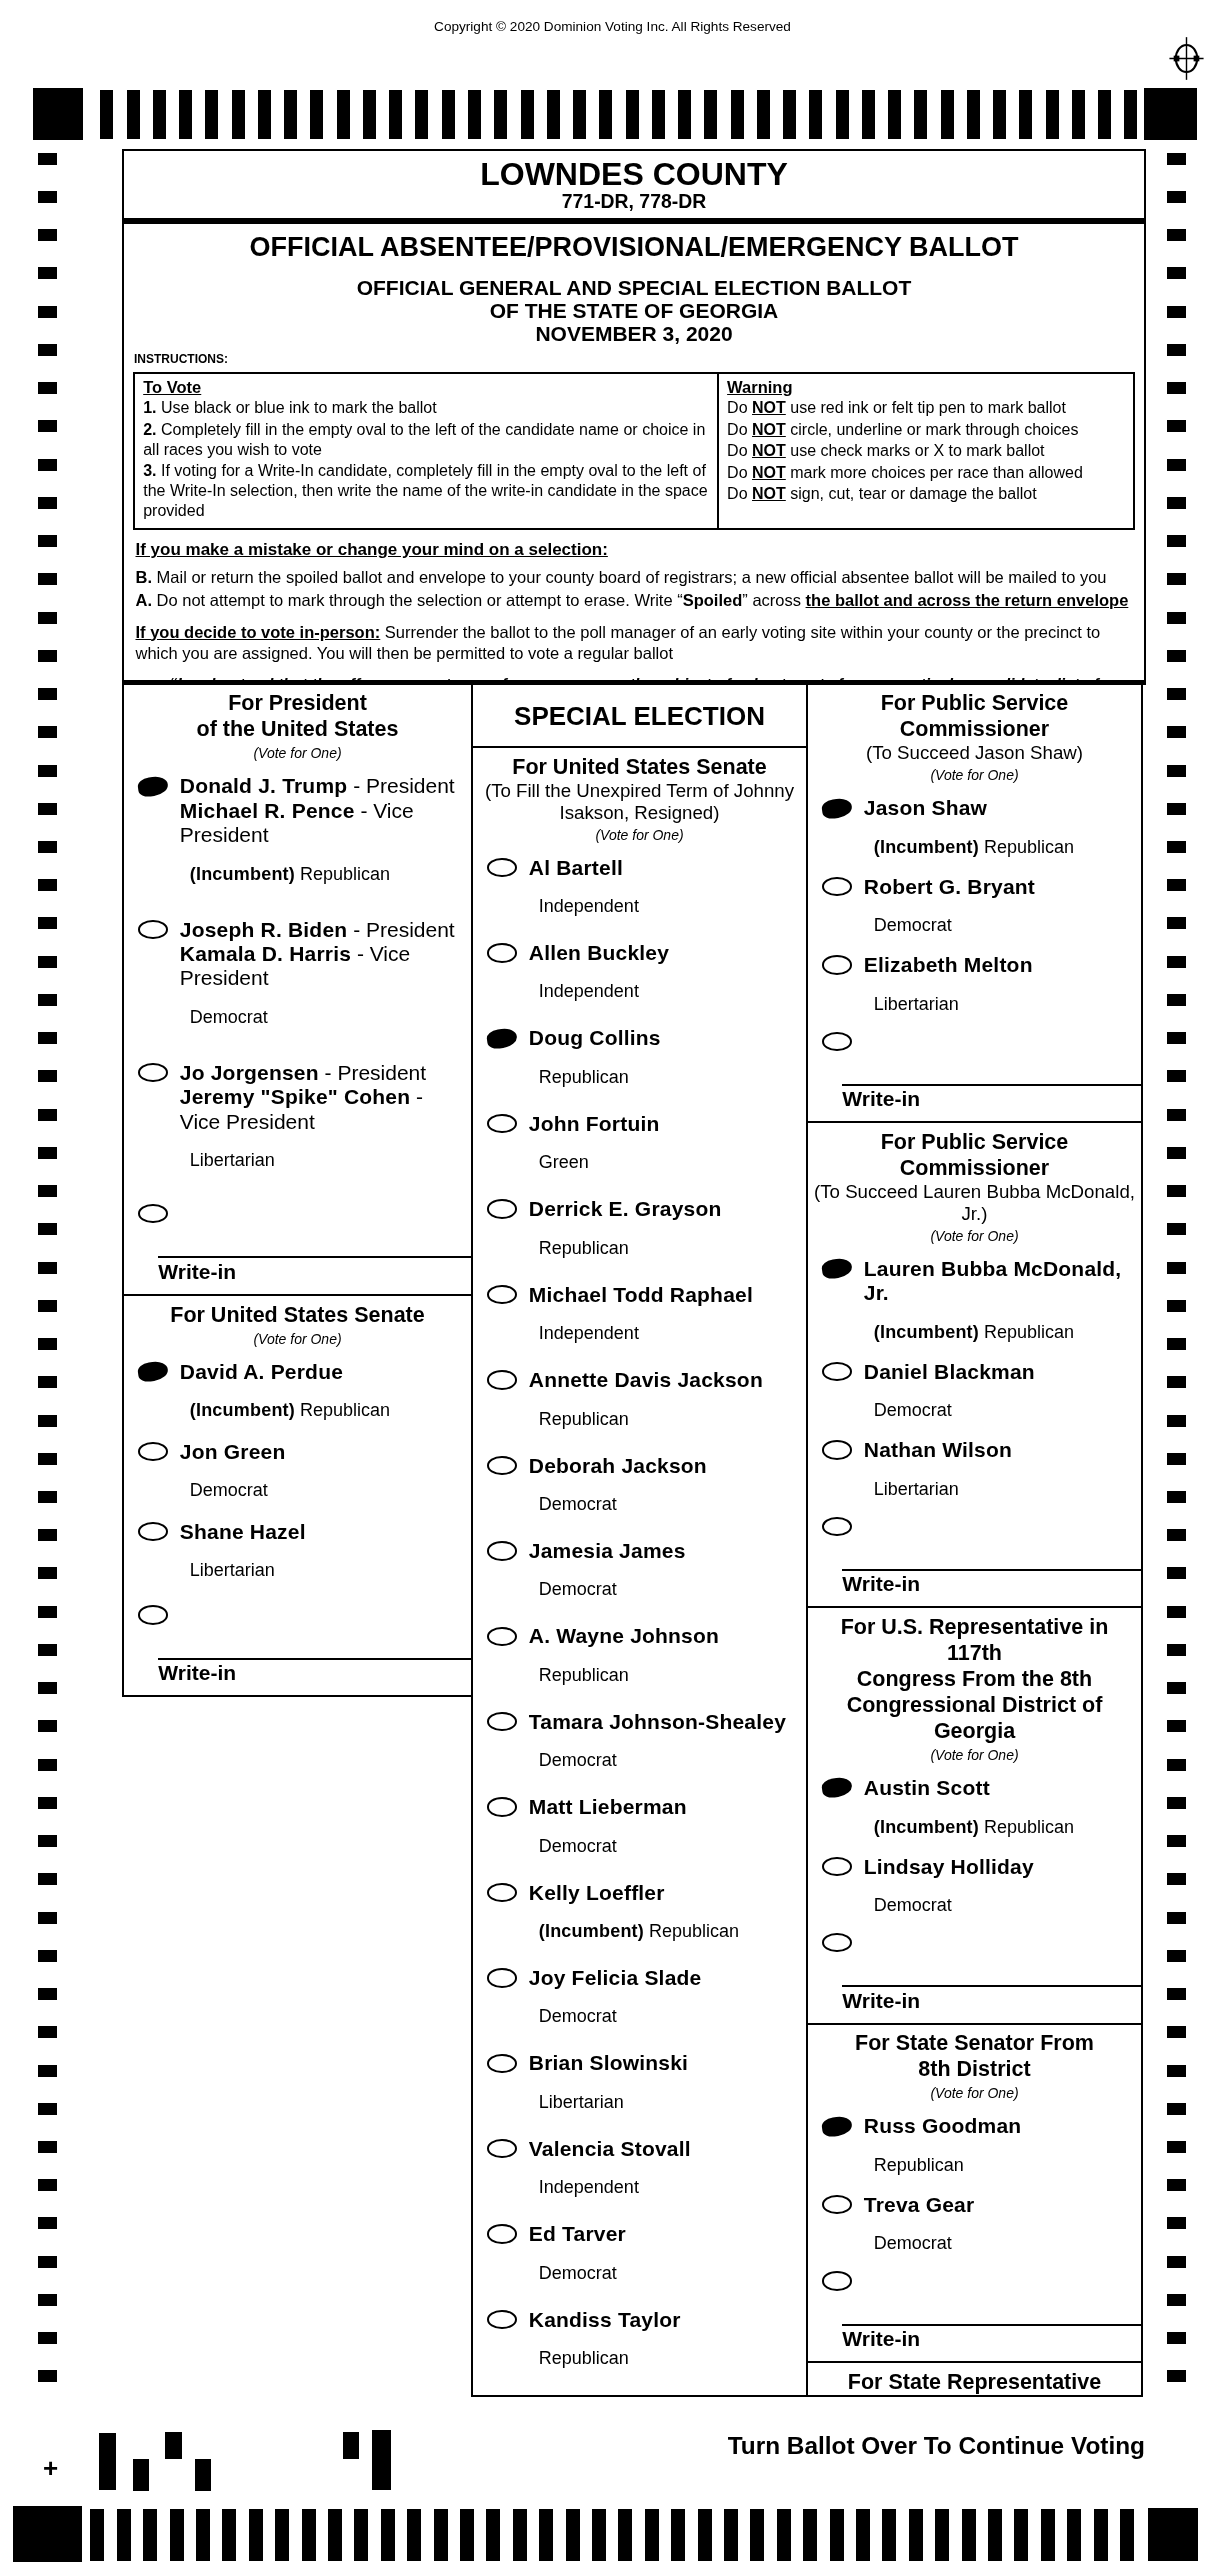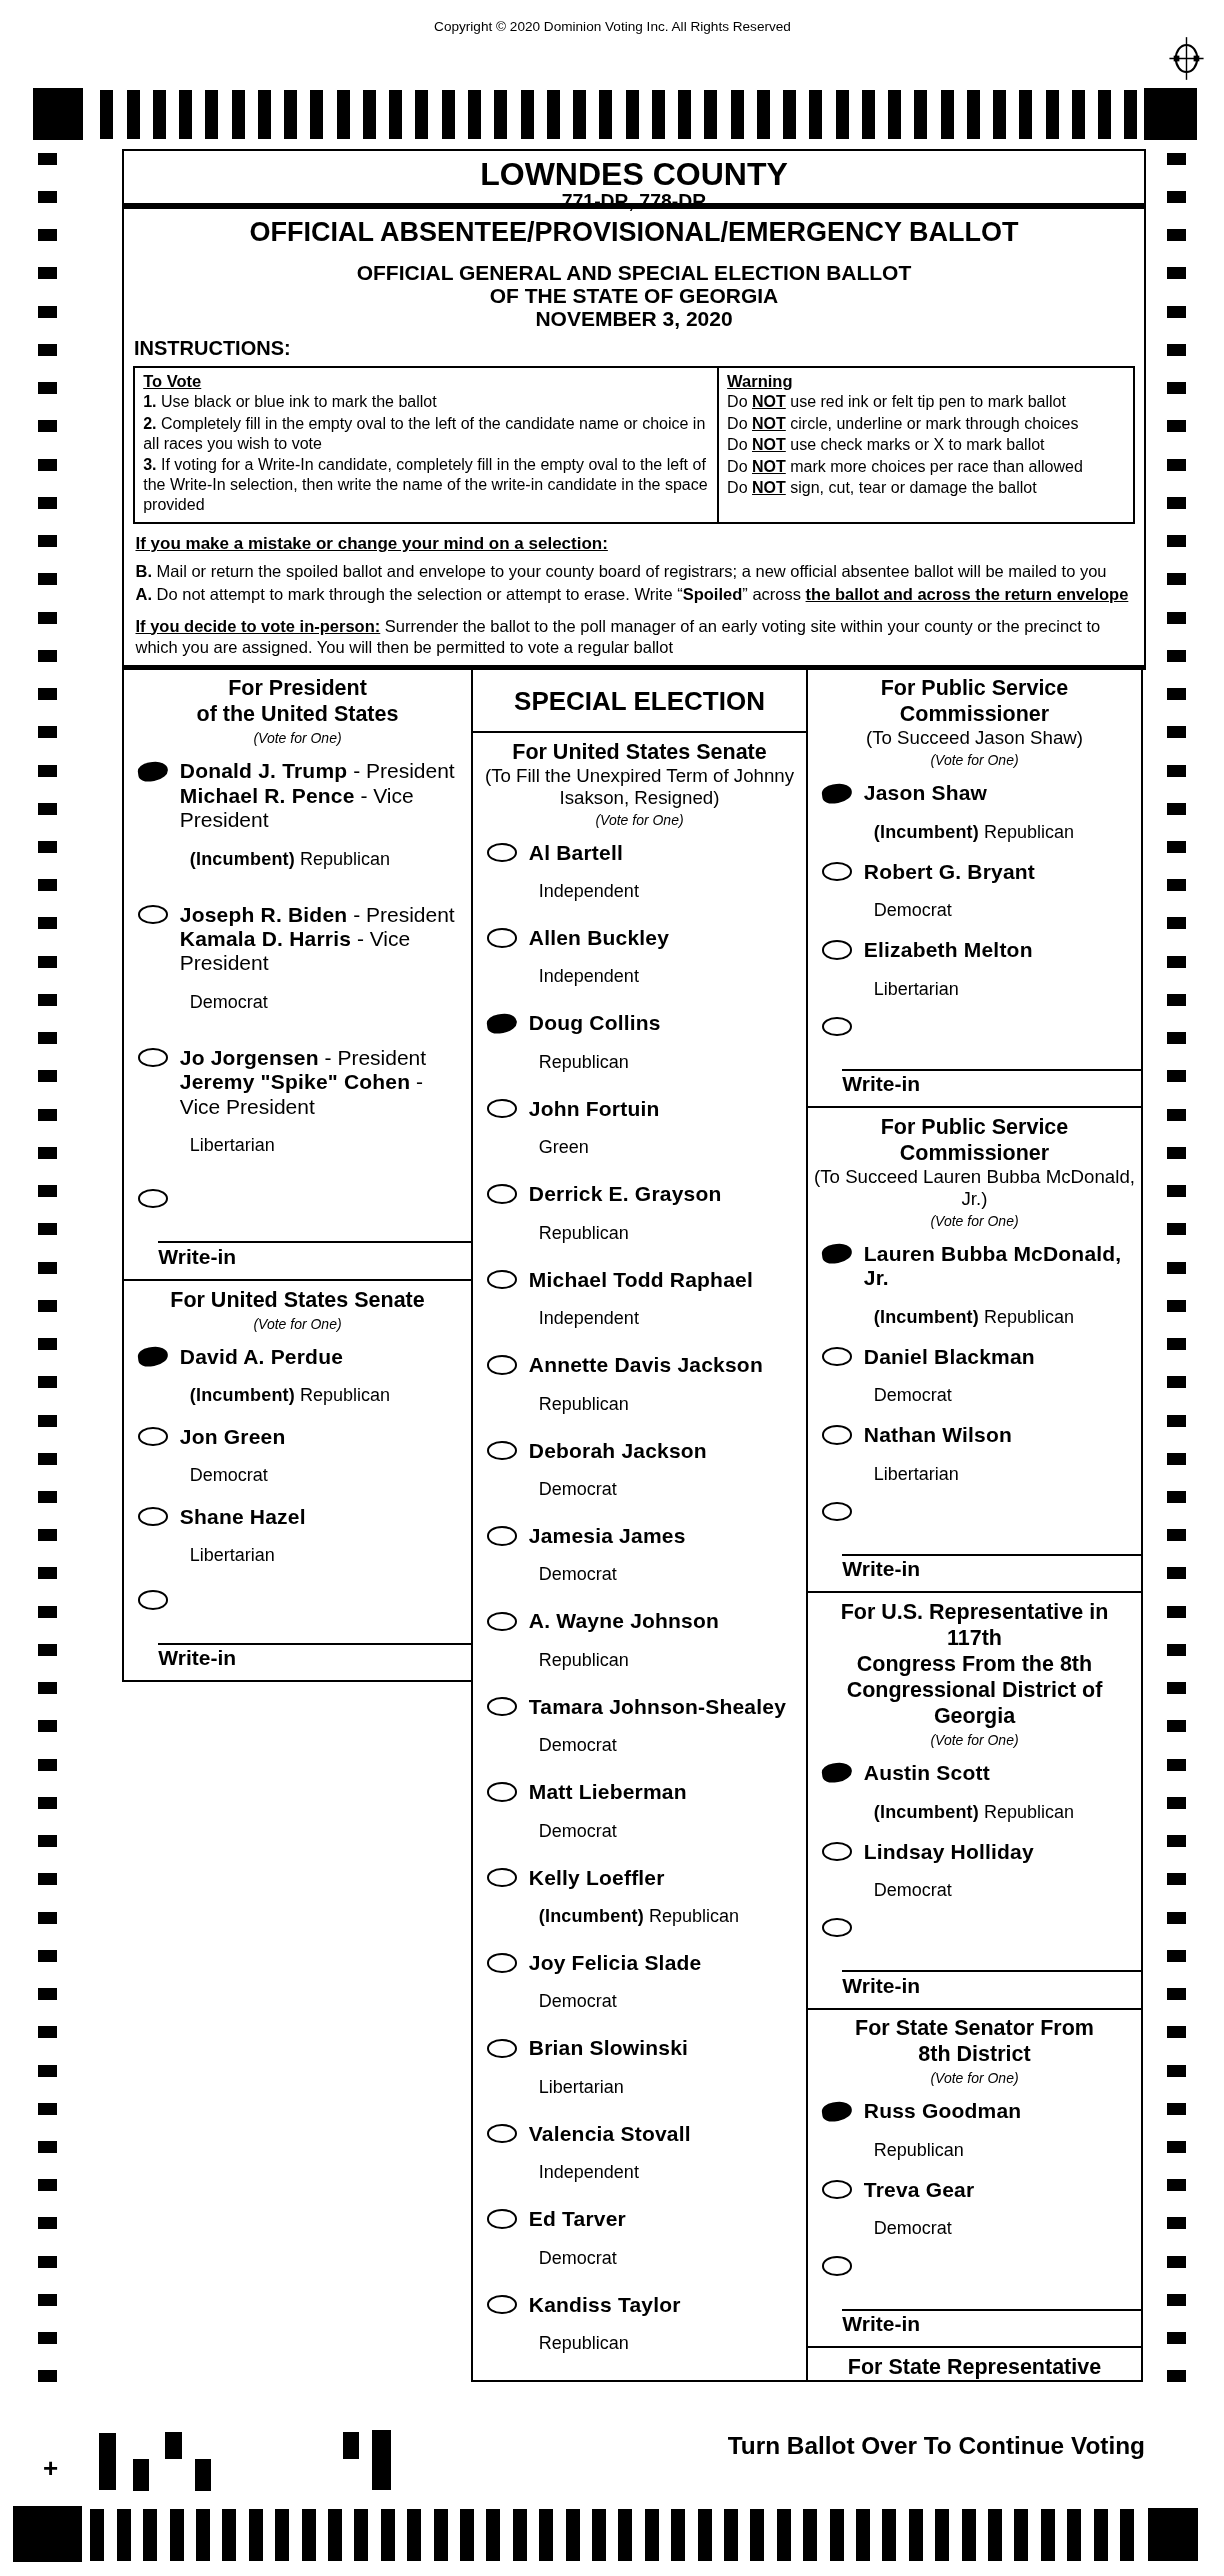--- a/index.html
+++ b/index.html
@@ -8,28 +8,28 @@
   .b{font-weight:bold;} .u{text-decoration:underline;}
   
   .copyright{position:absolute;top:18.7px;left:0;width:100%;text-align:center;font-size:13.6px;}
   .regtarget{position:absolute;left:1168px;top:37px;}
   .tmark{position:absolute;background:#000;}
   .turnover{position:absolute;top:2432px;right:80px;font-size:24.4px;font-weight:bold;}
   .plusmark{position:absolute;left:43px;top:2453px;font-size:26px;font-weight:bold;}
   .stubnum{position:absolute;left:393px;top:2438px;font-size:16px;transform:rotate(90deg);transform-origin:left top;}
   
   .sheet{position:absolute;left:122px;top:149px;width:1024px;}
-  .hdr{border:2.9px solid #000;border-bottom:none;height:54px;text-align:center;box-sizing:border-box;}
+  .hdr{border:2.9px solid #000;border-bottom:none;height:69px;text-align:center;box-sizing:border-box;}
   .county{font-size:32px;font-weight:bold;line-height:34px;margin-top:5.7px;}
   .style{font-size:19.4px;font-weight:bold;line-height:21.5px;}
   .rule{height:5.7px;background:#000;}
   .info{border:2.9px solid #000;border-top:none;border-bottom:5px solid #000;height:461px;box-sizing:border-box;overflow:hidden;}
   .btype{font-size:27px;font-weight:bold;text-align:center;margin-top:8.6px;}
   .elines{margin-top:13px;text-align:center;font-weight:bold;font-size:21px;line-height:23px;}
-  .instr-label{font-size:20px;font-weight:bold;margin:7.2px 0 0 10px;}
+  .instr-label{font-size:12px;font-weight:bold;margin:7.2px 0 0 10px;}
   .instr{display:flex;border:2.2px solid #000;margin:5.7px 8.6px 0 8.6px;}
   .instr-col{padding:2.9px 8.6px 5.7px 8.6px;font-size:16px;line-height:20px;}
   .instr-col.l{flex:1.42;border-right:2.2px solid #000;}
   .instr-col.r{flex:1;}
   .instr-title{font-size:16.5px;font-weight:bold;text-decoration:underline;}
   .instr-col p{margin:1.4px 0;}
   .notes{margin:10px 11.5px 0 11.5px;font-size:16.5px;line-height:19.4px;}
   .notes .mh{font-size:17px;margin-bottom:8.6px;}
   .notes p{margin:2.9px 0;}
   .notes .ip{margin-top:11.5px;line-height:21.5px;}

